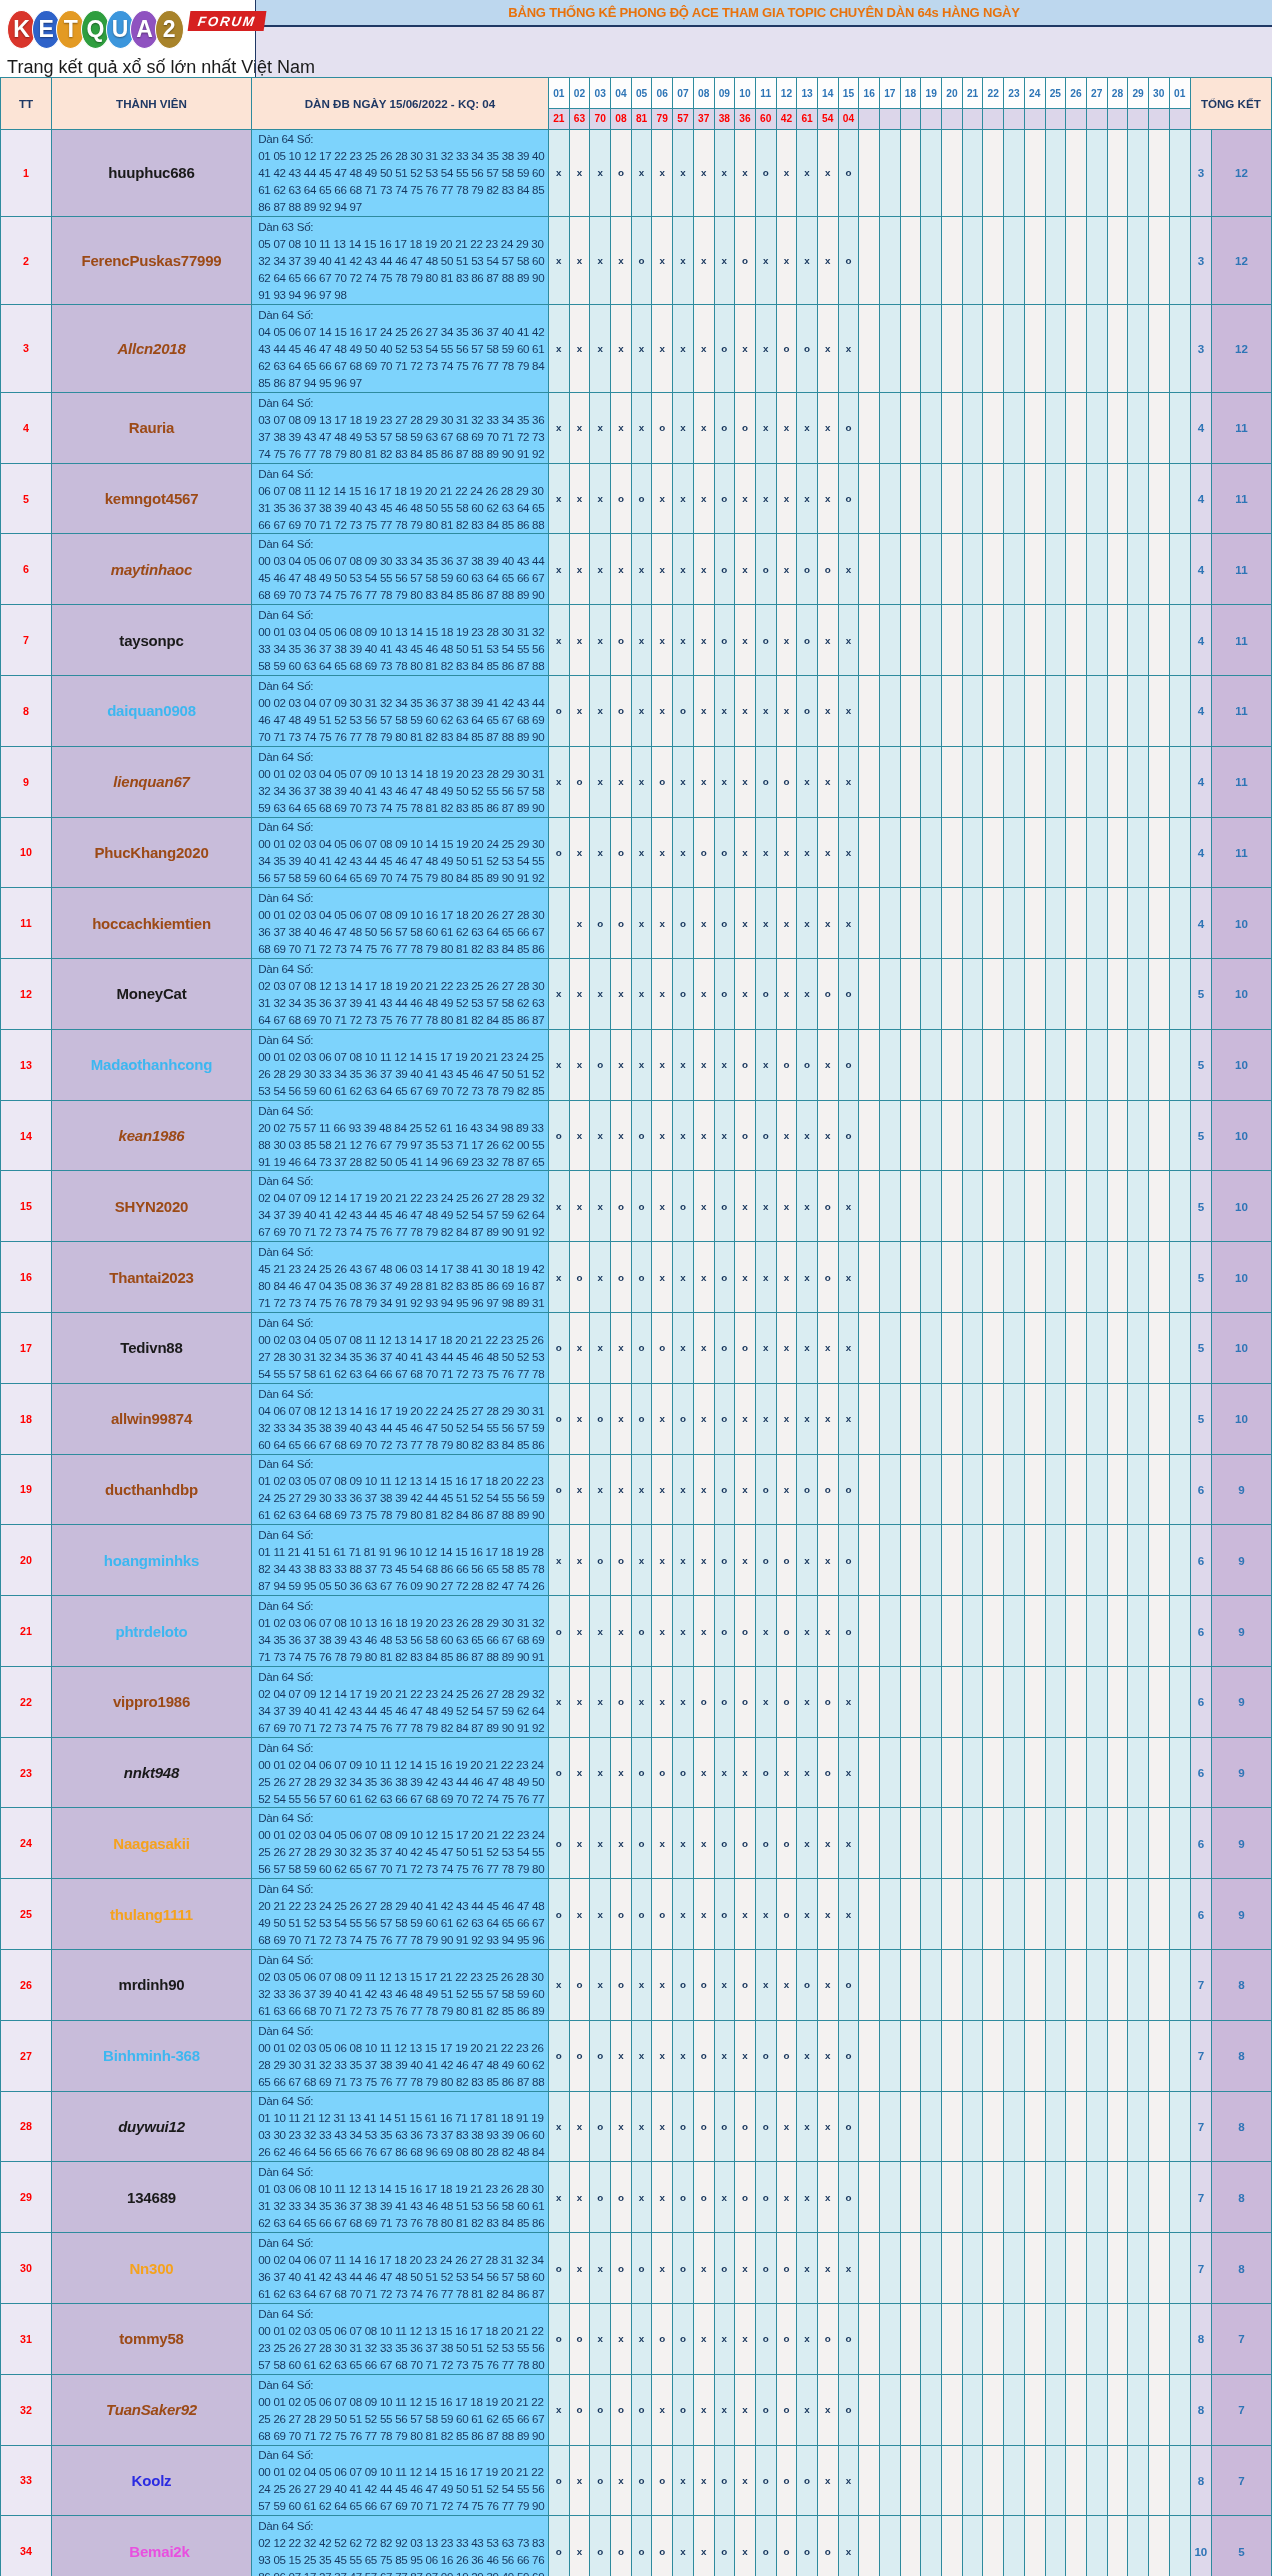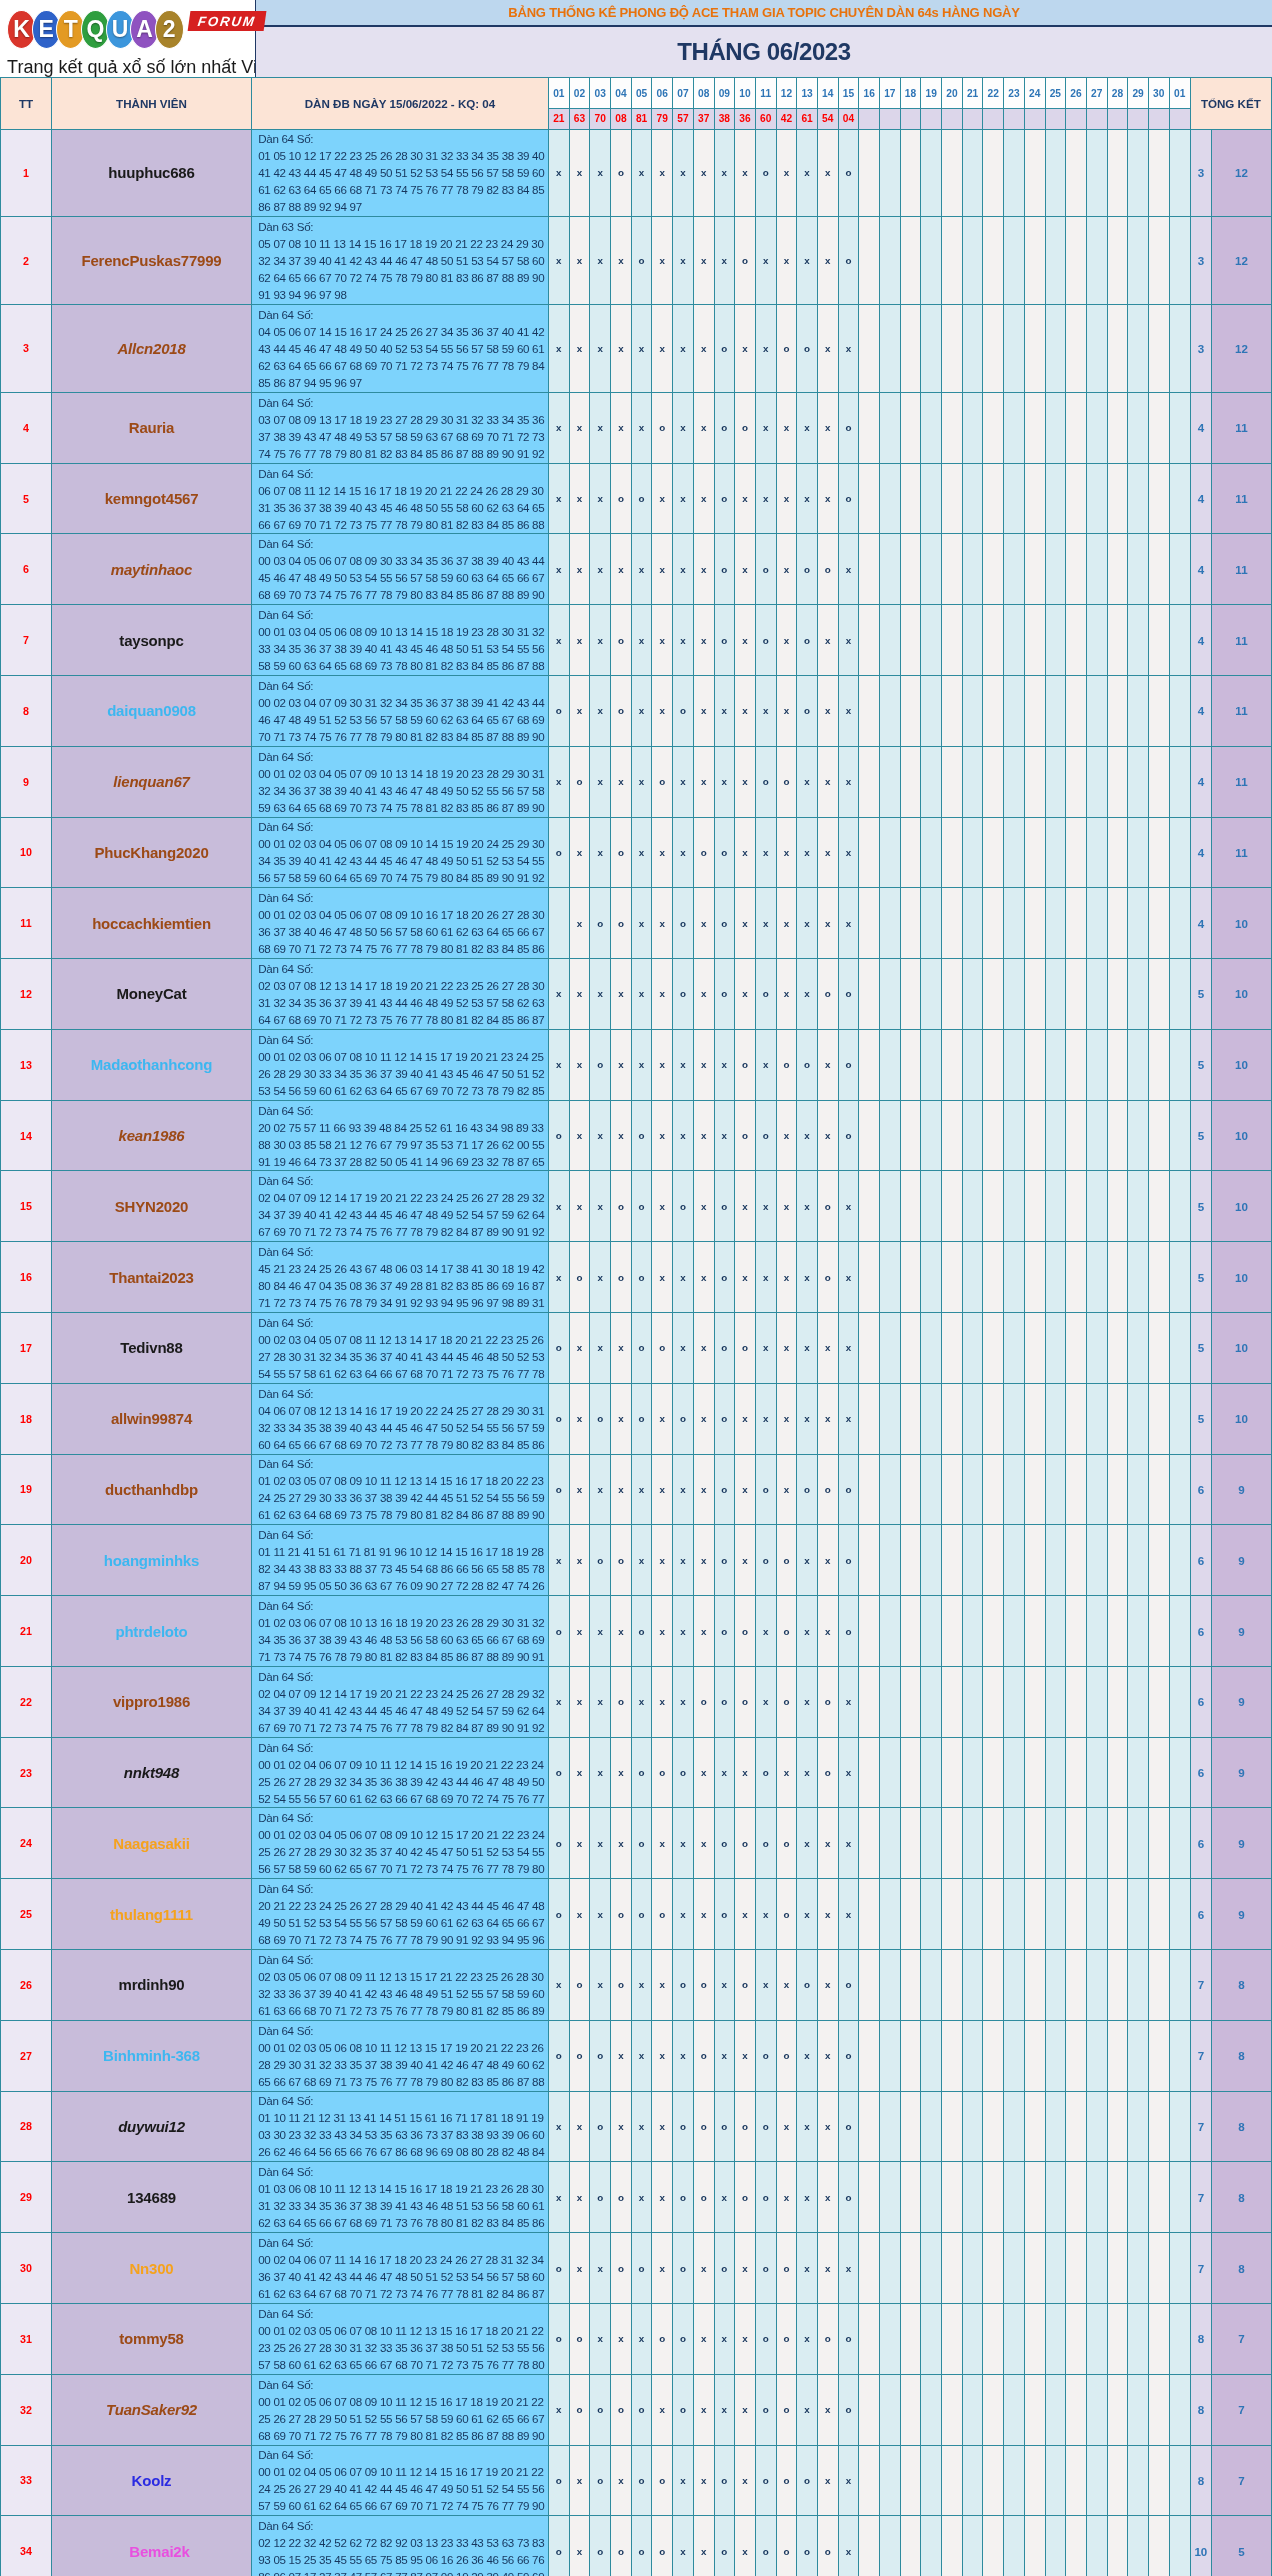--- a/index.html
+++ b/index.html
@@ -72,21 +72,20 @@
             <span class="logo-letter" style="background: rgb(60, 150, 220);">U</span>
             <span class="logo-letter" style="background: rgb(143, 82, 192);">A</span>
             <span class="logo-letter" style="background: rgb(168, 131, 42);">2</span>
           </div>
         <div class="forum-badge">FORUM</div>
       </div>
       <div class="tagline">Trang kết quả xổ số lớn nhất Việt Nam</div>
     </div>
     <div class="top-right">
       <div class="title-bar">BẢNG THỐNG KÊ PHONG ĐỘ ACE THAM GIA TOPIC CHUYÊN DÀN 64s HÀNG NGÀY</div>
-      <div class="month-band">THÁNG 06/2023</div>
     </div>
   </div>
 
   <table>
     <colgroup>
       <col class="c-tt">
         <col class="c-name">
         <col class="c-list">
 
     <col>

